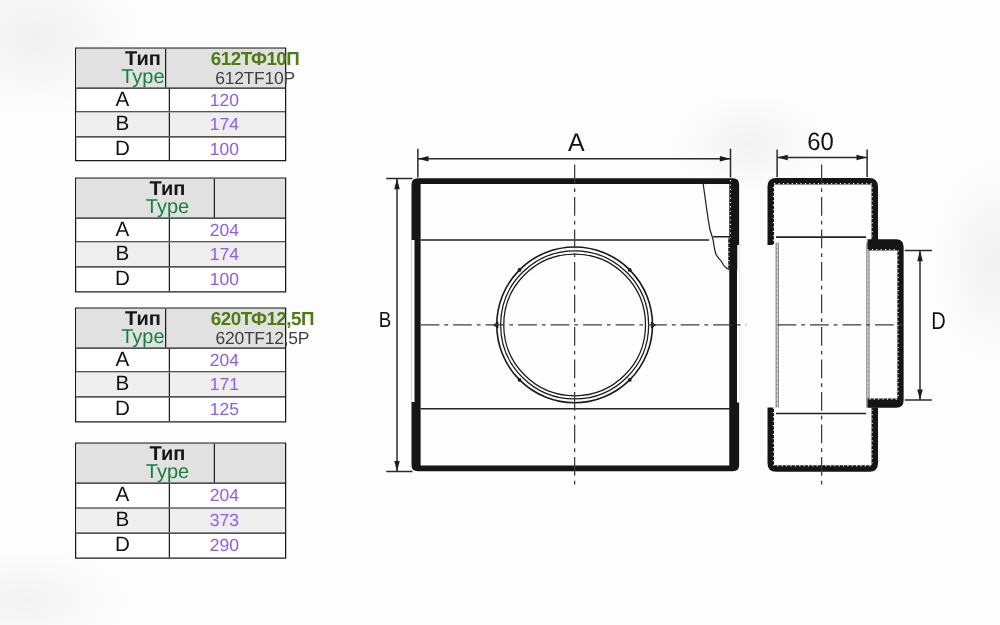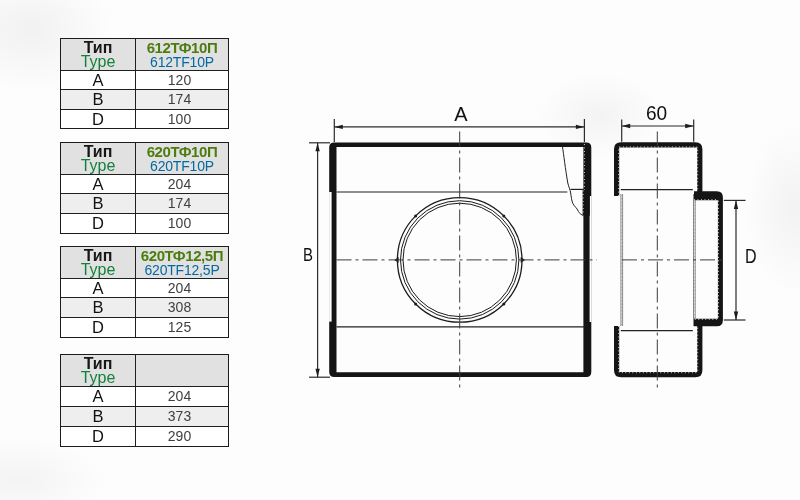--- a/index.html
+++ b/index.html
@@ -4,27 +4,27 @@
 <style>
   html,body{margin:0;padding:0;}
   body{width:800px;height:500px;position:relative;background:#fdfdfd;
        font-family:"Liberation Sans",sans-serif;overflow:hidden;}
   .tbl{position:absolute;left:60px;width:167px;border:1.3px solid #1b1b1b;background:#fff;}
   .hdr{height:30.5px;background:#e1e1e1;border-bottom:1px solid #1f1f1f;display:flex;}
   .row{height:18.5px;display:flex;border-bottom:1px solid #1f1f1f;}
   .row:last-child{border-bottom:none;}
   .c1{width:74px;border-right:1px solid #1f1f1f;text-align:center;}
   .c2{flex:1;text-align:center;}
-  .hdr .c1,.hdr .c2{padding-top:1px;}
+  .hdr .c1,.hdr .c2{padding-top:1px;padding-left:36px;}
   .c1 .l1{font-size:16px;font-weight:bold;line-height:15px;color:#161616;}
   .c1 .l2{font-size:16px;line-height:14px;color:#15803d;}
   .code .l1{font-size:15px;font-weight:bold;line-height:15px;color:#4d7c0f;letter-spacing:-0.4px;}
-  .code .l2{font-size:14px;line-height:14px;color:#0369a1;letter-spacing:-0.2px;}
+  .code .l2{font-size:14px;line-height:14px;color:#404040;letter-spacing:-0.2px;}
   .row .c1{font-size:16.5px;line-height:18.5px;color:#111;}
-  .row .c2{font-size:14px;line-height:18.5px;color:#404040;}
+  .row .c2{font-size:14px;line-height:18.5px;color:#8b5cf6;}
   .gr{background:#eee;}
   .t2 .row{height:18.8px;}  .t3 .row{height:18.7px;}  .t4 .row{height:19px;}
   .row .c2{padding-right:5px;}
   svg{position:absolute;left:0;top:0;}
 </style>
 </head>
 <body>
 
 <div style="position:absolute;left:0;top:0;width:800px;height:500px;
   background:
@@ -57,24 +57,20 @@
       <div class="c2">100</div>
     </div>
 </div>
 
 <div class="tbl t2" style="top:142px;">
   <div class="hdr">
       <div class="c1">
         <div class="l1">Тип</div>
         <div class="l2">Type</div>
       </div>
-      <div class="c2 code">
-        <div class="l1">620ТФ10П</div>
-        <div class="l2">620TF10P</div>
-      </div>
     </div>
   <div class="row">
       <div class="c1">A</div>
       <div class="c2">204</div>
     </div>
   <div class="row gr">
       <div class="c1">B</div>
       <div class="c2">174</div>
     </div>
   <div class="row">
@@ -93,21 +89,21 @@
         <div class="l1">620ТФ12,5П</div>
         <div class="l2">620TF12,5P</div>
       </div>
     </div>
   <div class="row">
       <div class="c1">A</div>
       <div class="c2">204</div>
     </div>
   <div class="row gr">
       <div class="c1">B</div>
-      <div class="c2">308</div>
+      <div class="c2">171</div>
     </div>
   <div class="row">
       <div class="c1">D</div>
       <div class="c2">125</div>
     </div>
 </div>
 
 <div class="tbl t4" style="top:354px;">
   <div class="hdr">
       <div class="c1">

